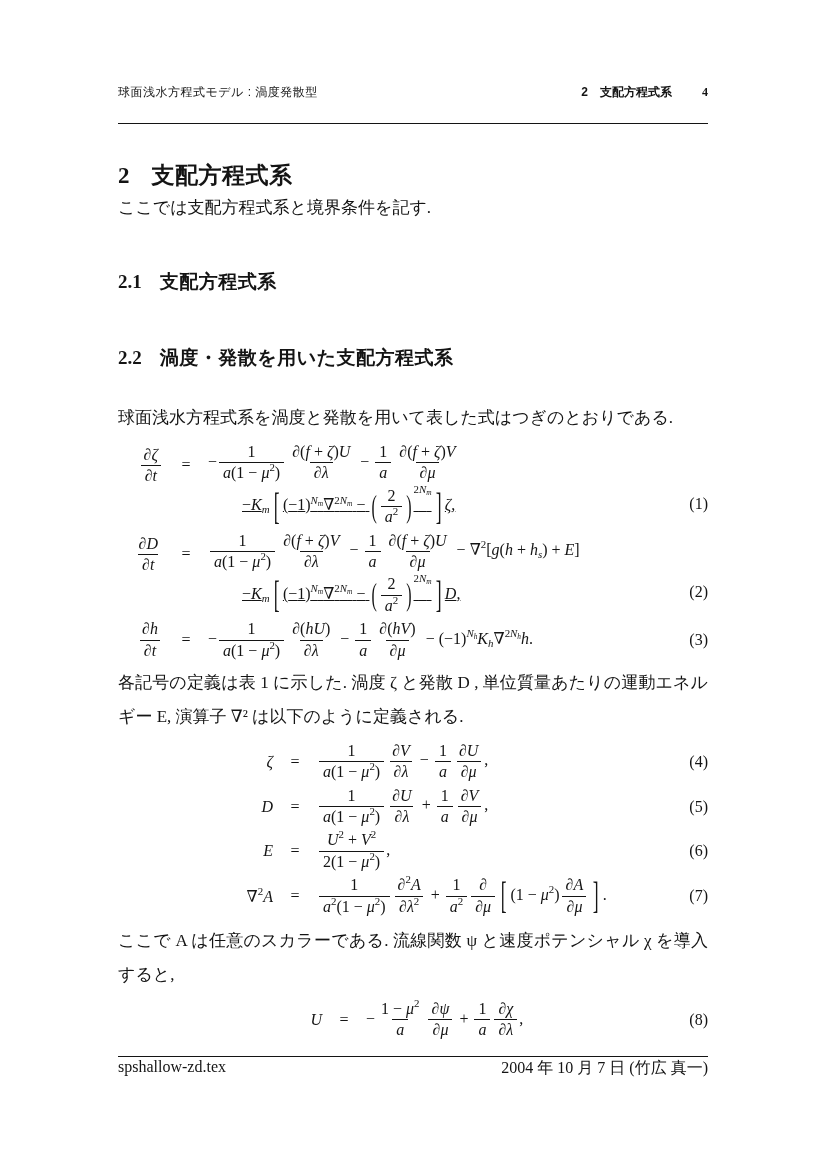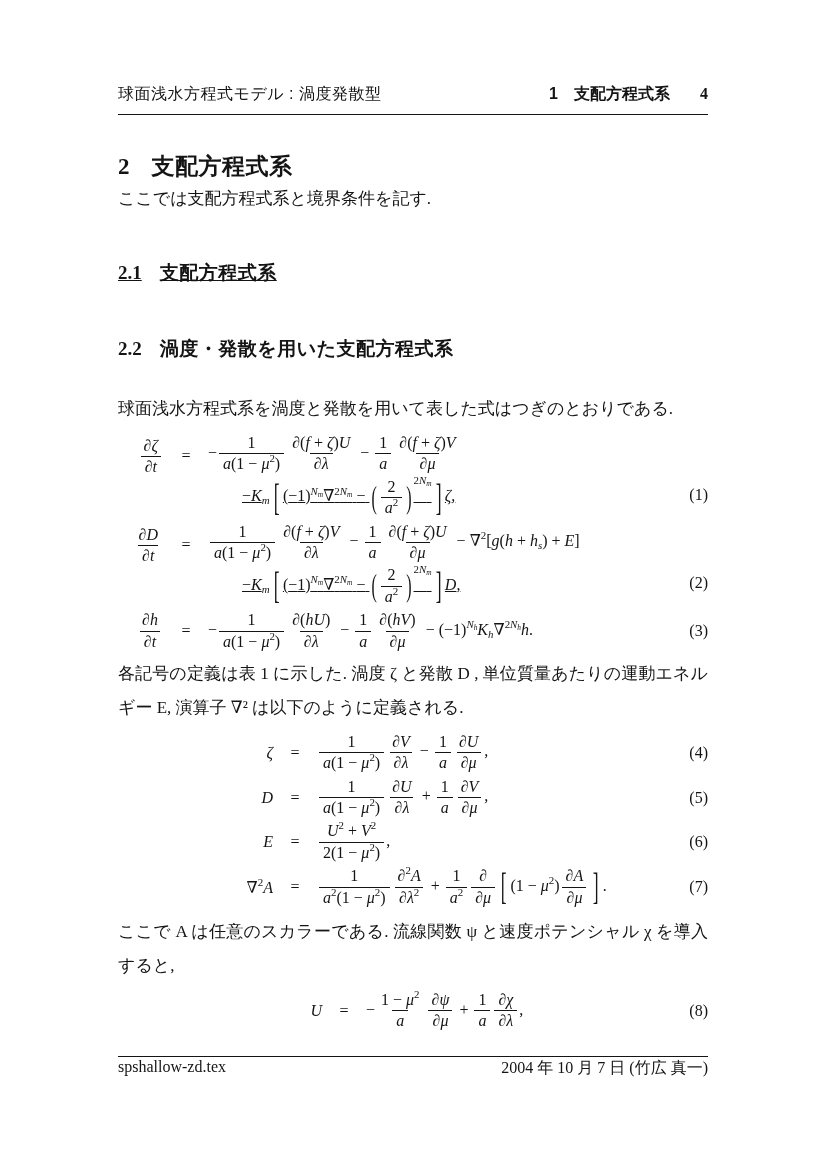--- a/index.html
+++ b/index.html
@@ -5,34 +5,34 @@
   *{margin:0;padding:0;box-sizing:border-box;}
   html,body{background:#ffffff;}
   body{
     width:826px;height:1169px;position:relative;overflow:hidden;
     font-family:"Liberation Serif","DejaVu Serif",serif;
     color:#141414;
   }
   .sheet{position:absolute;left:118px;top:0;width:590px;}
   
   .runhead{
-    margin-top:84px;padding-bottom:9px;border-bottom:1.5px solid #141414;
+    margin-top:84px;padding-bottom:22px;border-bottom:1.5px solid #141414;
     display:flex;justify-content:space-between;align-items:baseline;
-    font-size:16px;
+    font-size:12px;
   }
   .rh-left{font-family:"Liberation Sans","DejaVu Sans",sans-serif;letter-spacing:.5px;}
   .rh-right{display:flex;align-items:baseline;gap:30px;}
   .rh-sec{font-family:"Liberation Sans","DejaVu Sans",sans-serif;font-weight:bold;}
   .rh-page{font-weight:bold;}
   
   h1.sec{margin-top:36px;font-size:23px;display:flex;gap:22px;align-items:baseline;}
   h2.subsec{font-size:19px;display:flex;gap:18px;align-items:baseline;}
   .hnum{font-weight:bold;}
   .htitle{font-family:"Liberation Sans","DejaVu Sans",sans-serif;font-weight:bold;letter-spacing:.5px;}
-  .sub1{margin-top:44px;text-decoration:underline;}
+  .sub1{margin-top:44px;}
   .sub2{margin-top:50px;}
   
   p.body{font-size:17px;line-height:2.0;text-align:justify;}
   .p-intro{}
   .p-sub1{margin-top:30px;}
   .p-sub2{margin-top:30px;}
   .p-symbols{margin-top:6px;}
   .p-scalar{margin-top:8px;}
   
   .eqblock{margin-top:8px;font-size:16px;}
@@ -66,21 +66,21 @@
   }
 </style>
 </head>
 <body>
 
 <div class="sheet">
 
   <header class="runhead">
     <span class="rh-left">球面浅水方程式モデル : 渦度発散型</span>
     <span class="rh-right">
-      <span class="rh-sec">1　支配方程式系</span>
+      <span class="rh-sec">2　支配方程式系</span>
       <span class="rh-page">4</span>
     </span>
   </header>
 
   <h1 class="sec">
     <span class="hnum">2</span>
     <span class="htitle">支配方程式系</span>
   </h1>
 
   <p class="body p-intro">ここでは支配方程式系と境界条件を記す.</p>

